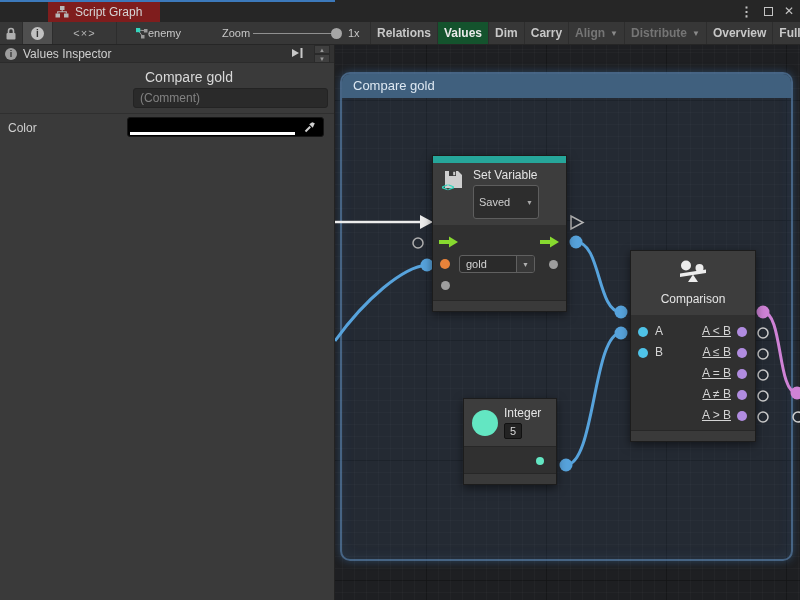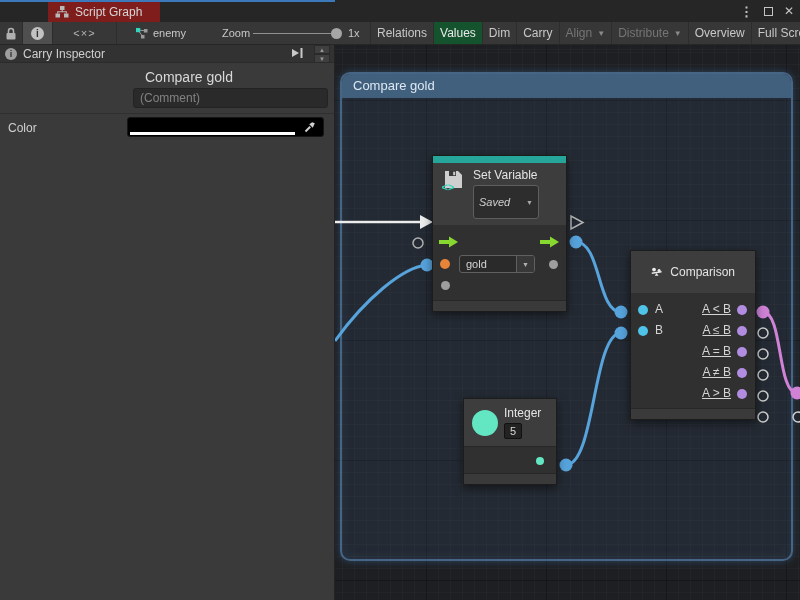--- a/index.html
+++ b/index.html
@@ -18,26 +18,26 @@
   .win-controls .closex { font-size:12px; }
 
   
   .toolbar { position:absolute; left:0; top:22px; width:800px; height:23px; background:#373737; border-bottom:1px solid #262626; }
   .tool-btn { position:absolute; top:0; height:22px; display:flex; align-items:center; justify-content:center; border-right:1px solid #2d2d2d; }
   .btn-lock { left:0; width:23px; }
   .btn-info { left:23px; width:30px; background:#4f4f4f; }
   .btn-code { left:53px; width:64px; color:#b5b5b5; font-size:11px; letter-spacing:1px; }
   .info-circle { width:13px; height:13px; border-radius:50%; background:#c2c2c2; color:#333;
     font-size:10px; font-weight:bold; display:flex; align-items:center; justify-content:center; }
-  .breadcrumb { position:absolute; left:136px; top:0; height:22px; display:flex; align-items:center; gap:5px; color:#c8c8c8; font-size:11px; }
+  .breadcrumb { position:absolute; left:136px; top:0; height:22px; display:flex; align-items:center; color:#c8c8c8; font-size:11px; }
   .zoom-label { position:absolute; left:222px; top:0; height:22px; display:flex; align-items:center; color:#c8c8c8; font-size:11px; }
   .zoom-track { position:absolute; left:253px; top:11px; width:84px; height:1px; background:#909090; }
   .zoom-knob { position:absolute; left:331px; top:6px; width:11px; height:11px; border-radius:50%; background:#a6a6a6; }
   .zoom-val { position:absolute; left:348px; top:0; height:22px; display:flex; align-items:center; color:#c8c8c8; font-size:11px; }
-  .right-buttons { position:absolute; left:370px; right:0; top:0; height:22px; display:flex; border-left:1px solid #2d2d2d; }
+  .right-buttons { position:absolute; left:370px; right:0; top:0; height:22px; display:flex; border-left:1px solid #2d2d2d;font-weight:bold; }
   .tbtn { height:22px; display:flex; align-items:center; padding:0 6px; font-size:12px; color:#c8c8c8; border-right:1px solid #2d2d2d; white-space:nowrap; }
   .tbtn.active { background:#14532d; color:#eaeaea; }
   .tbtn.disabled { color:#757575; }
   .tbtn .dd { font-size:8px; margin-left:5px; color:#8a8a8a; }
 
   
   .inspector { position:absolute; left:0; top:45px; width:335px; height:555px; background:#3a3a3a; border-right:1px solid #232323; }
   .insp-header { position:absolute; left:0; top:0; width:100%; height:18px; background:#323232; border-bottom:1px solid #2b2b2b;
     display:flex; align-items:center; gap:6px; padding-left:5px; color:#cfcfcf; font-size:12px; }
   .insp-info { width:12px; height:12px; border-radius:50%; background:#9e9e9e; color:#2e2e2e; font-size:9px; font-weight:bold;
@@ -77,33 +77,33 @@
   .node-header { background:#3d3d3d; }
   .node-footer { height:11px; background:#3a3a3a; border-top:1px solid #272727; }
   .port-dot { border-radius:50%; position:absolute; }
 
   
   .node-setvar { left:97px; top:110px; width:135px; }
   .teal-bar { height:7px; background:#26A69A; }
   .sv-header { display:flex; align-items:flex-start; gap:8px; padding:5px 8px 6px 8px; }
   .sv-titlecol .node-title { font-size:12px; color:#e4e4e4; }
   .sv-dropdown { margin-top:3px; width:66px; height:16px; background:#2d2d2d; border:1px solid #5e5e5e; border-radius:3px;
-    display:flex; align-items:center; justify-content:space-between; padding:16px 5px; color:#cfcfcf; font-size:11px;font-style:italic; }
+    display:flex; align-items:center; justify-content:space-between; padding:16px 5px; color:#cfcfcf; font-size:11px; }
   .sv-dropdown .dd { font-size:7px; color:#a8a8a8; }
   .sv-body { position:relative; height:75px; background:#303030; }
   .flow-arrow { position:absolute; width:20px; height:12px; }
   .gold-dropdown { position:absolute; left:26px; top:30px; width:76px; height:18px; background:#2a2a2a; border:1px solid #606060;
     border-radius:3px; display:flex; }
   .gold-value { flex:1; color:#d4d4d4; font-size:11px; line-height:16px; padding-left:6px; }
   .gold-arrow-btn { width:18px; border-left:1px solid #606060; display:flex; align-items:center; justify-content:center;
     color:#b0b0b0; font-size:7px; background:#383838; border-radius:0 2px 2px 0; }
 
   
   .node-comparison { left:295px; top:205px; width:126px; }
-  .cmp-header { display:flex; align-items:center; gap:8px; padding:9px 20px; }
+  .cmp-header { display:flex; align-items:center; gap:8px; padding:9px 12px;flex-direction:column; }
   .cmp-header .node-title { font-size:12px; color:#e4e4e4; }
   .cmp-body { padding:6px 0 4px 0; background:#303030; }
   .cmp-row { position:relative; height:21px; }
   .in-dot { left:7px; top:5.5px; width:10px; height:10px; background:#4FC3E8; }
   .in-label { position:absolute; left:24px; top:3px; font-size:12px; color:#d4d4d4; }
   .out-label { position:absolute; right:24px; top:3px; font-size:12px; color:#d4d4d4;text-decoration:underline; }
   .out-dot { right:8px; top:5.5px; width:10px; height:10px; background:#B18CE0; }
 
   
   .node-integer { left:128px; top:353px; width:94px; }
@@ -190,21 +190,21 @@
         </div>
       <div class="tbtn">
           <span>Full Screen</span>
         </div>
     </div>
   </div>
 
   <div class="inspector">
     <div class="insp-header">
       <span class="insp-info">i</span>
-      <span>Carry Inspector</span>
+      <span>Values Inspector</span>
       <svg class="dock-btn" width="13" height="12" viewBox="0 0 13 12">
         <polygon points="1,2 8,6 1,10" fill="#c8c8c8"></polygon>
         <rect x="9.5" y="1" width="2" height="10" fill="#c8c8c8"></rect>
       </svg>
       <div class="spinner">
         <div class="spin-cell">▲</div>
         <div class="spin-cell">▼</div>
       </div>
     </div>
     <div class="insp-title">Compare gold</div>

